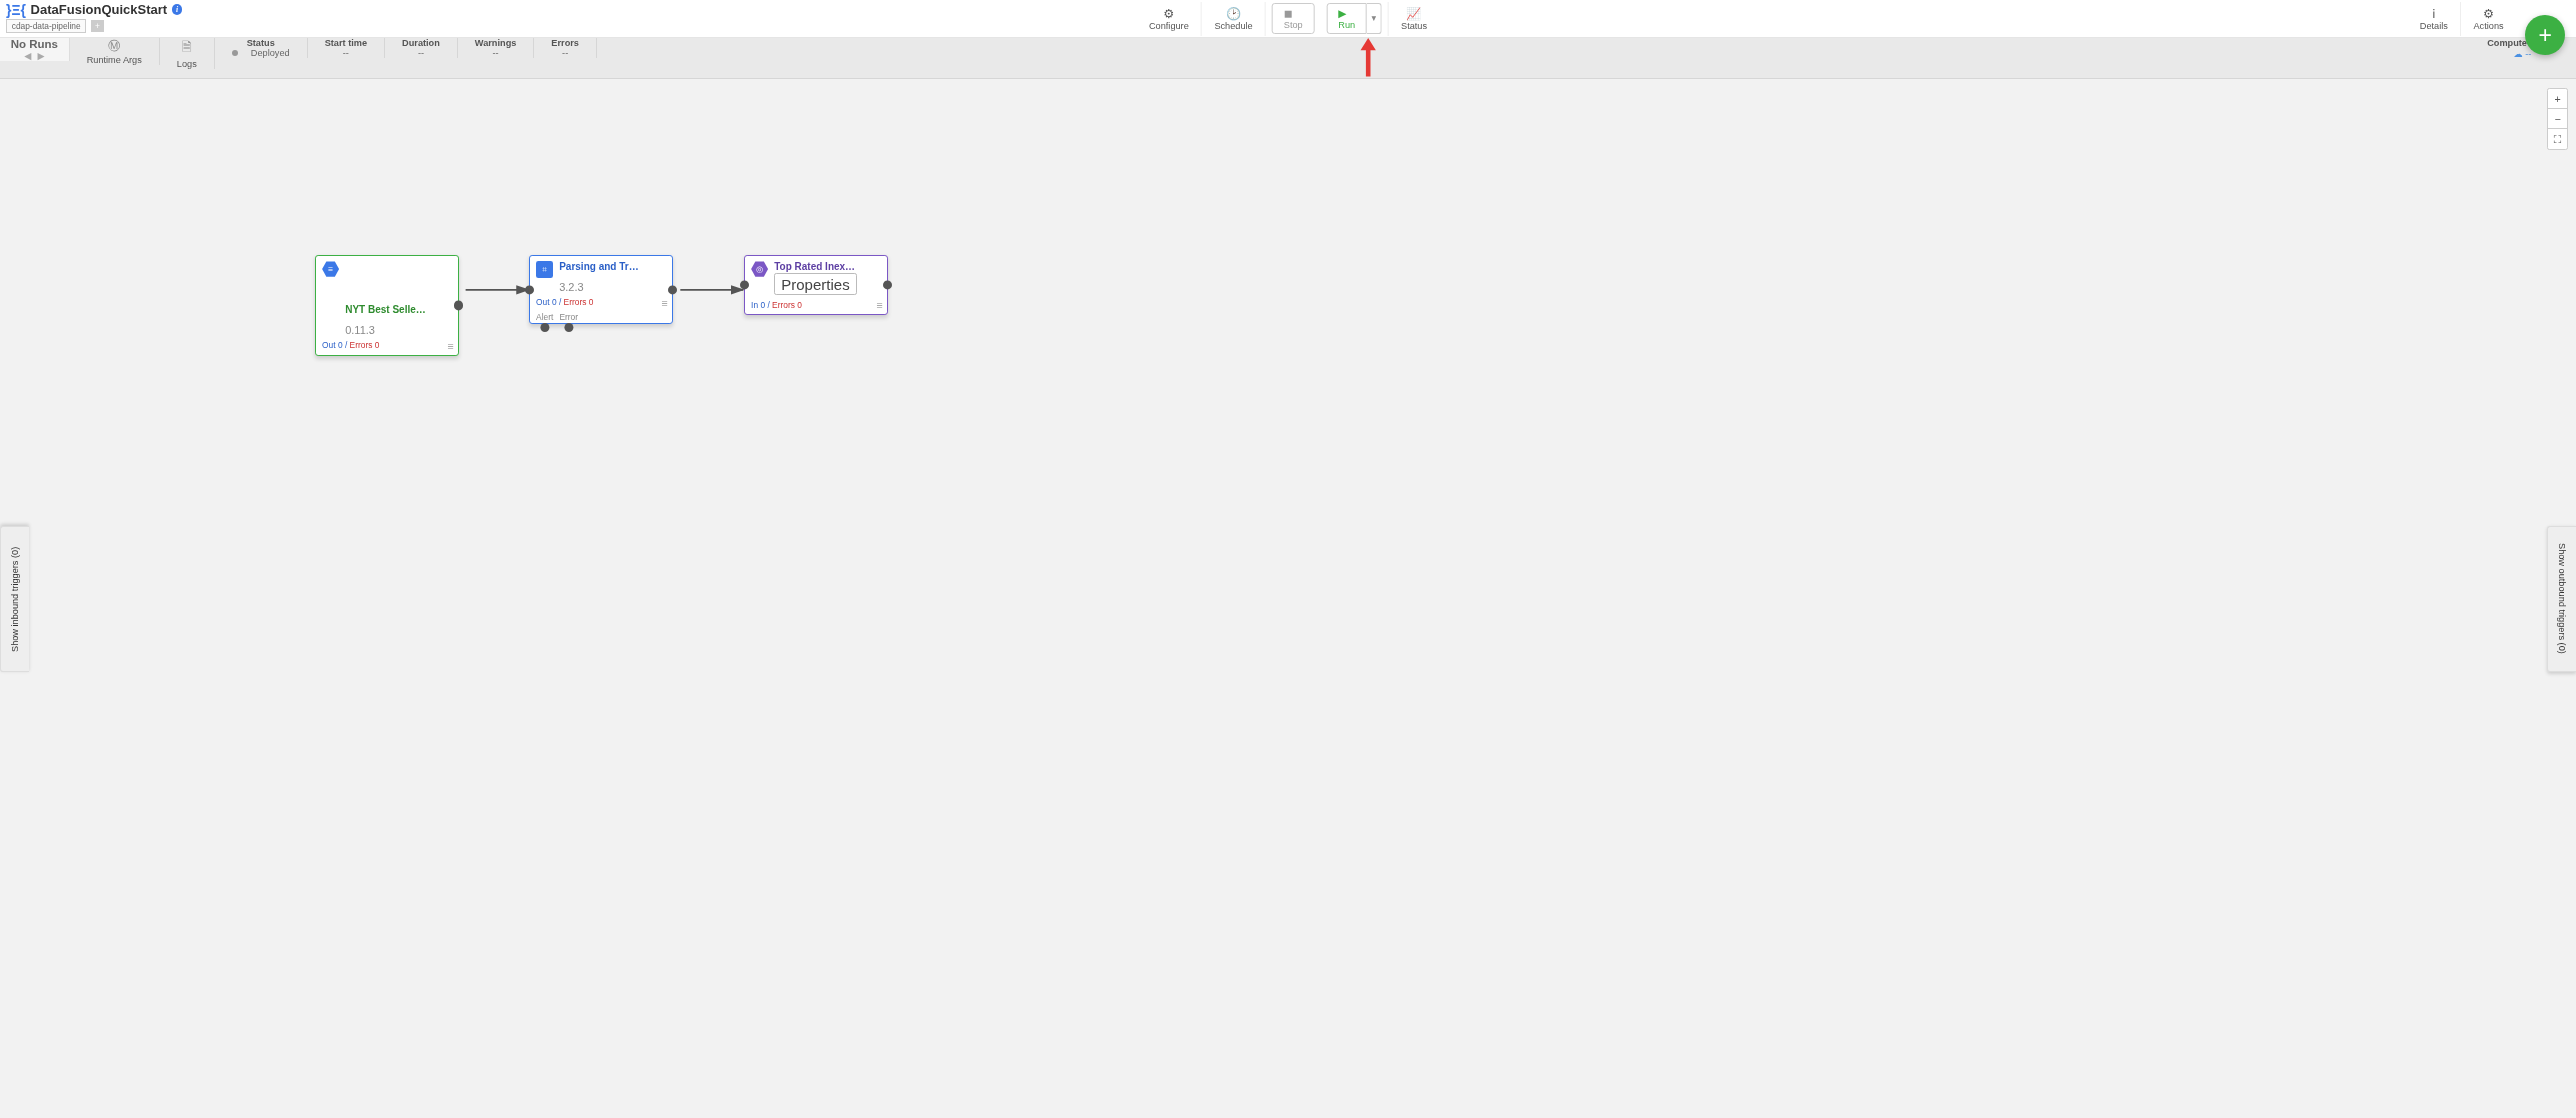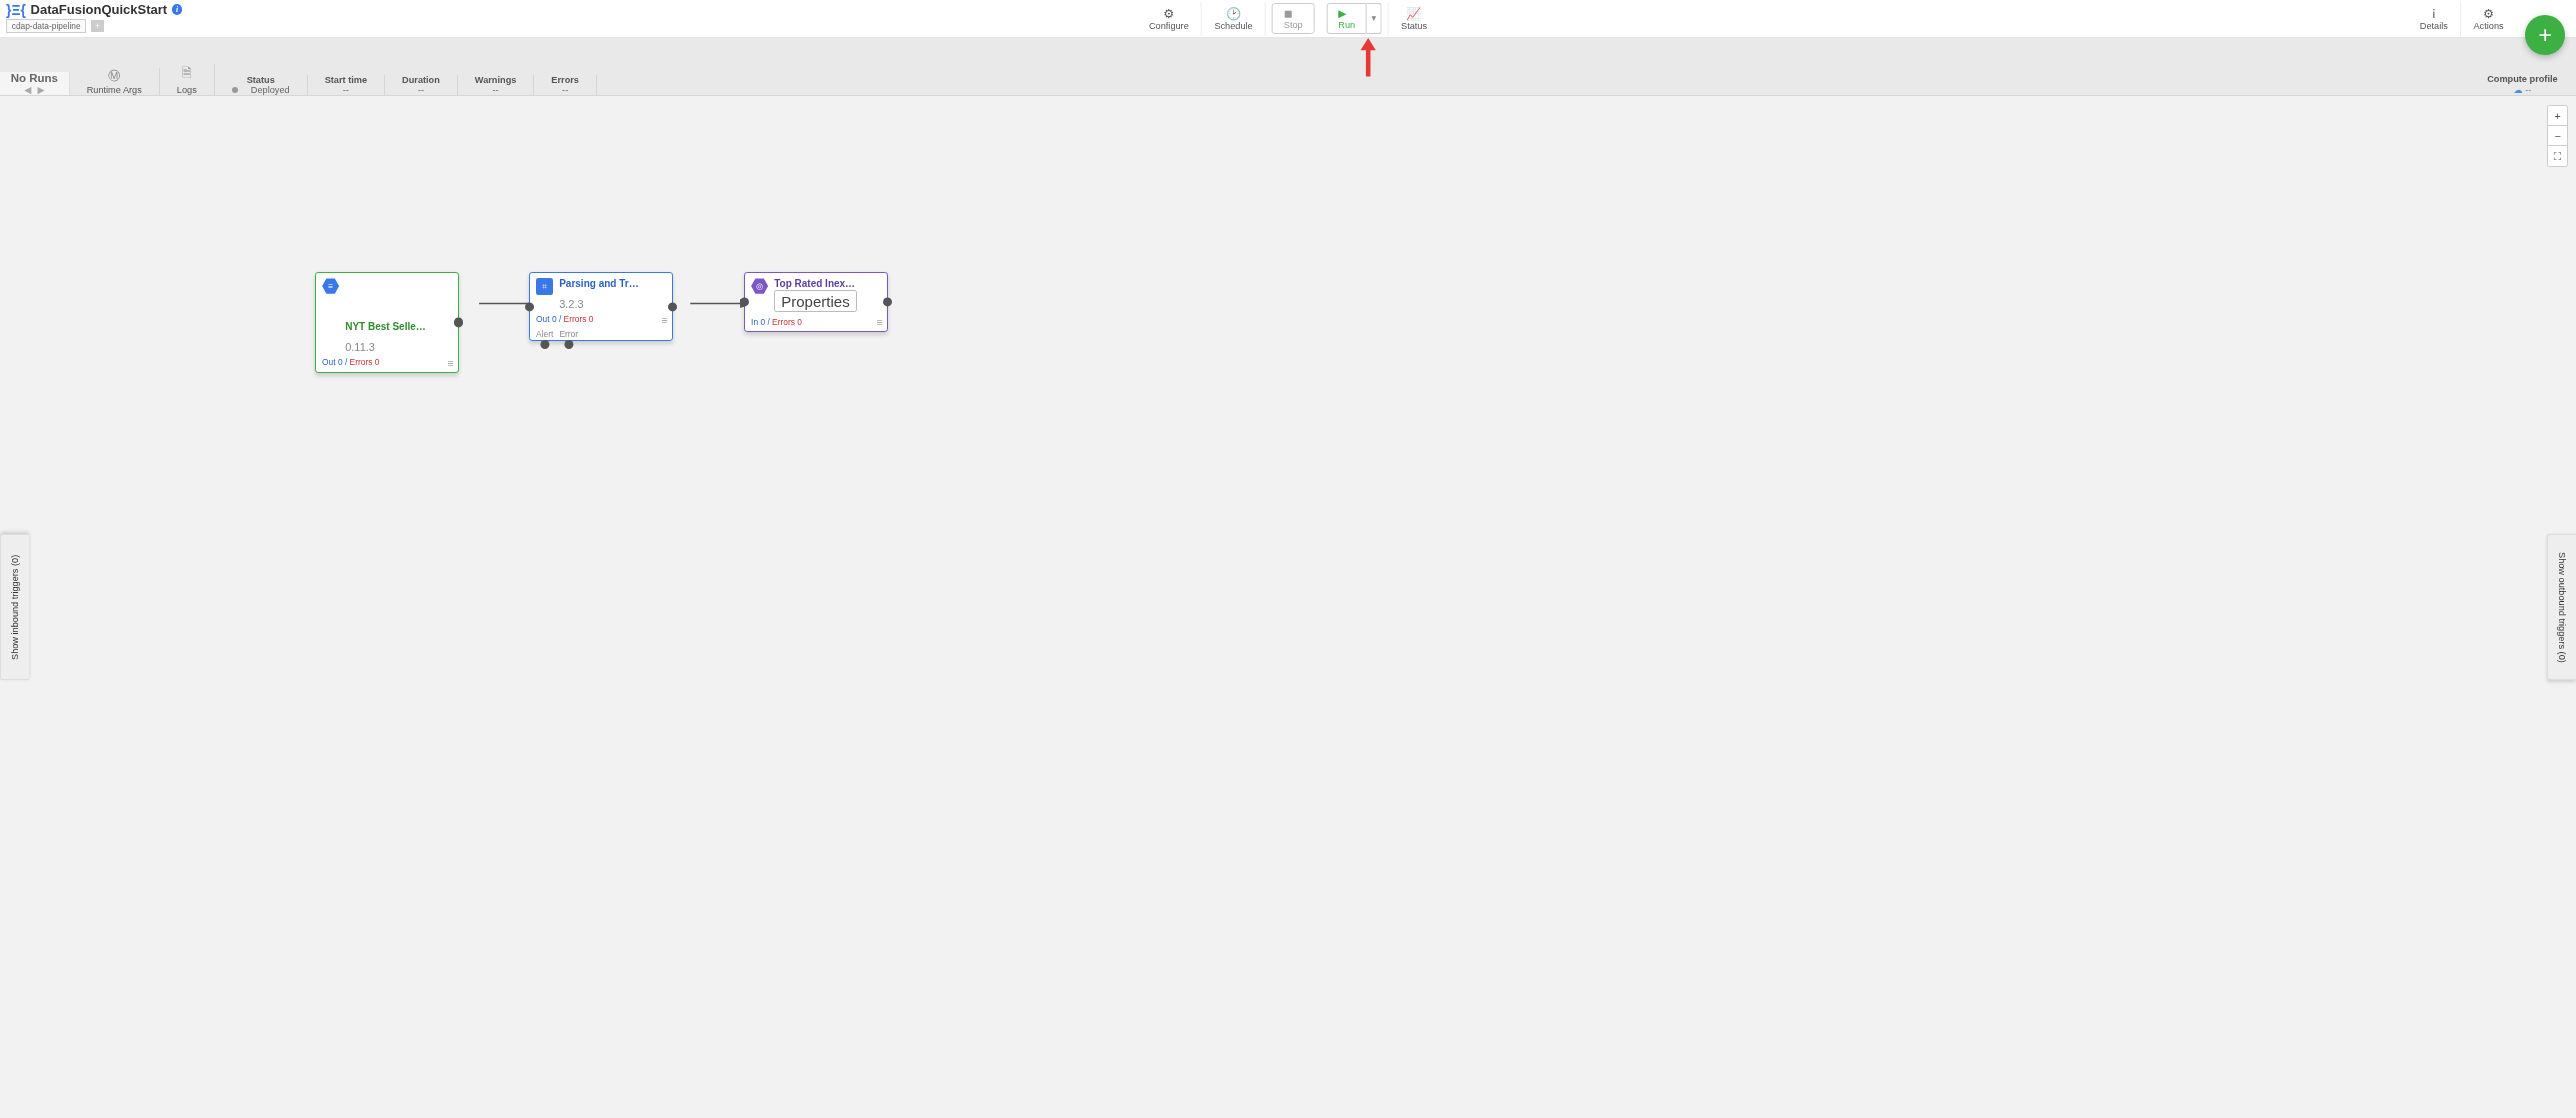--- a/index.html
+++ b/index.html
@@ -28,21 +28,21 @@
   .run-caret{border:0.8px solid #ccc;border-left:none;border-top-right-radius:3.1px;border-bottom-right-radius:3.1px;border-top-left-radius:0;border-bottom-left-radius:0; padding:1.5px 4.6px 3.1px; display:flex; align-items:center; color:#888;}
   .run-main{border-top-right-radius:0;border-bottom-right-radius:0;}
 
   .right-actions { margin-left:auto; display:flex; align-items:flex-start; gap:0; padding-right:54px;}
   .right-actions .tool{border-left:0.8px solid #eee;}
   .right-actions .tool:first-child{border-left:none;}
 
   .fab { position:absolute; right:10.7px; top:15.3px; width:40px; height:40px; border-radius:50%; background:#3cb043; color:#fff; display:flex; align-items:center; justify-content:center; font-size:23px; box-shadow:0 2.3px 6.1px rgba(0,0,0,.25); z-index:50; cursor:pointer;}
 
   
-  .status-strip { display:flex; align-items:flex-end; height:58px; background:#e9e9e9; border-bottom:0.8px solid #d6d6d6; font-size:9.2px; color:#555;}
+  .status-strip { display:flex; align-items:flex-start; height:41px; background:#e9e9e9; border-bottom:0.8px solid #d6d6d6; font-size:9.2px; color:#555;}
   .noruns { display:flex; flex-direction:column; align-items:center; justify-content:center; padding:0 10.7px; background:#f5f5f5; border-right:0.8px solid #ddd; position:relative;}
   .noruns-title{font-size:11.5px;font-weight:600;color:#666;}
   .arrow-btns{display:flex;gap:6.1px;color:#aaa;font-size:9.2px;}
   .status-cell{display:flex;flex-direction:column;align-items:center;justify-content:center;padding:0 17px;border-right:0.8px solid #d6d6d6;}
   .status-cell:last-of-type{border-right:none;}
   .status-label{font-weight:600;color:#555;font-size:9.2px;}
   .status-val{color:#666;font-size:9.2px;display:flex;align-items:center;gap:13px;}
   .status-cell .ico{font-size:12.3px;color:#888;}
   .status-dot{width:6.1px;height:6.1px;border-radius:50%;background:#999;display:inline-block;}
   .compute{margin-left:auto;padding:0 18.4px;display:flex;flex-direction:column;align-items:center;justify-content:center;}

